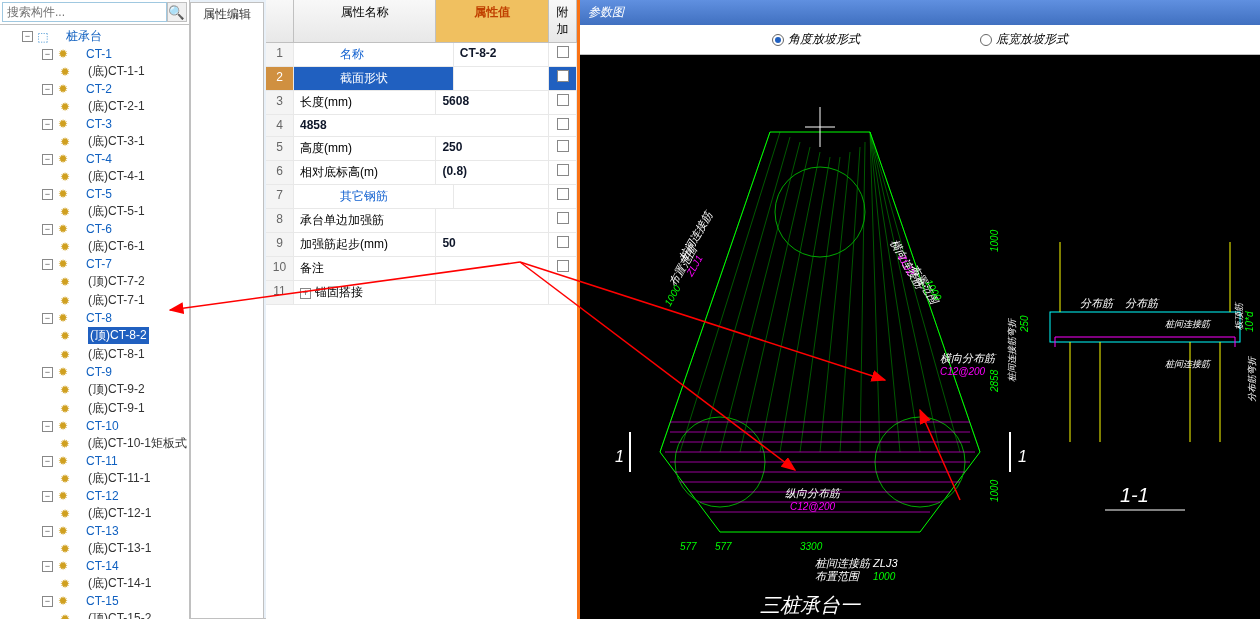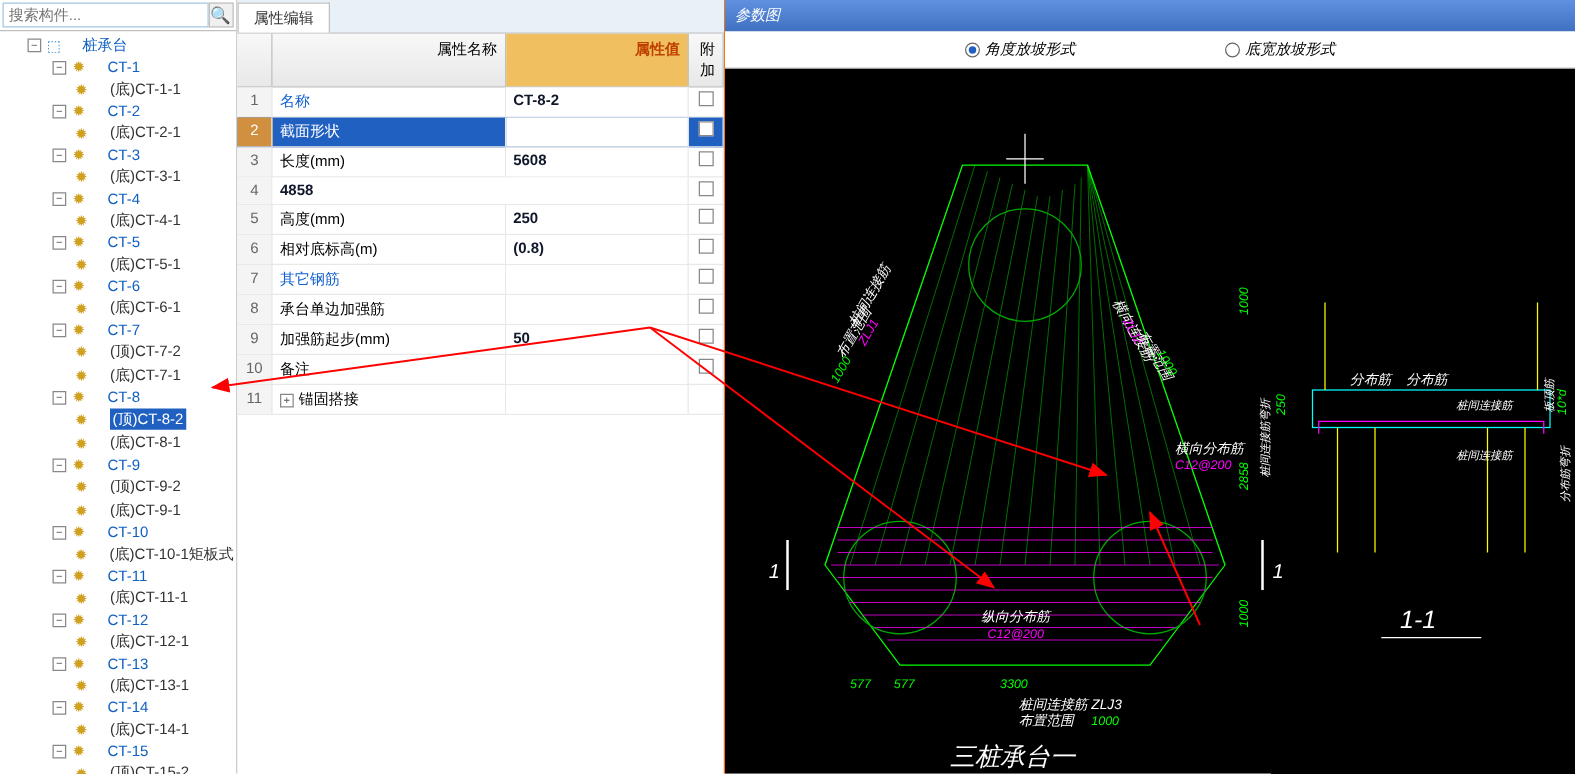--- a/index.html
+++ b/index.html
@@ -18,35 +18,35 @@
 .tree-node.indent3 { padding-left: 56px; }
 .expander { width: 11px; height: 11px; border: 1px solid #888; display: inline-flex; align-items: center; justify-content: center; font-size: 9px; line-height: 1; margin-right: 3px; color: #555; background: #fff; }
 .tree-icon { width: 14px; height: 14px; margin-right: 3px; display: inline-flex; align-items: center; justify-content: center; }
 .tree-icon.folder { color: #4090d0; }
 .tree-icon.gear { color: #d0a020; }
 .tree-label { color: #333; margin-left: 13px; }
 .tree-label.blue { color: #1060c0; }
 .tree-node.selected .tree-label { background: #2060c0; color: #fff; padding: 0 2px; }
 
 
-.prop-panel { width: 390px; border-right: 1px solid #f97316; display: flex; flex-direction: column; background: #fff; }
+.prop-panel { width: 390px; border-right: 3px solid #f97316; display: flex; flex-direction: row; background: #fff; }
 .tab-bar { display: flex; background: #e8f0f8; border-bottom: 1px solid #c0c0c0; padding-top: 2px; }
 .tab { padding: 3px 12px; border: 1px solid #c0c0c0; border-bottom: none; background: #fff; margin-right: 2px; color: #333; cursor: pointer; }
 .prop-grid { flex: 1; }
 .prop-header { display: flex; background: linear-gradient(#f8f8f8,#e8e8e8); border-bottom: 1px solid #c0c0c0; }
-.prop-header > div { padding: 4px 6px; border-right: 1px solid #c0c0c0; text-align: right; }
+.prop-header > div { padding: 4px 6px; border-right: 1px solid #c0c0c0; text-align: center; }
 .col-idx { width: 28px; }
 .col-name { flex: 1.3; }
 .col-val { flex: 1; background: #f0c060; color: #c04000; font-weight: bold; }
 .col-add { width: 28px; }
 .prop-row { display: flex; border-bottom: 1px solid #e8e8e8; }
 .prop-row > div { padding: 3px 6px; border-right: 1px solid #e8e8e8; }
 .prop-row .col-idx { background: #f4f4f4; text-align: center; color: #666; }
 .prop-row .col-name { colour: #333; }
-.prop-row .col-name.link { color: #1060d0; }
+.prop-row .col-name.link { color: #1060d0; margin-left: 40px; }
 .prop-row .col-val { background: #fff; color: #0f172a; }
 .prop-row .col-add { text-align: center; }
 .prop-row.selected { background: #2060c0; }
 .prop-row.selected .col-name, .prop-row.selected .col-val { color: #fff; }
 .prop-row.selected .col-idx { background: #d09040; color: #fff; }
 .checkbox { width: 12px; height: 12px; border: 1px solid #888; background: #fff; display: inline-block; }
 .col-name .exp { display:inline-block; width:11px; height:11px; border:1px solid #888; font-size:9px; line-height:9px; text-align:center; margin-right:4px; color:#555; }
 
 
 .diagram-panel { flex: 1; display: flex; flex-direction: column; font-style: italic; }

